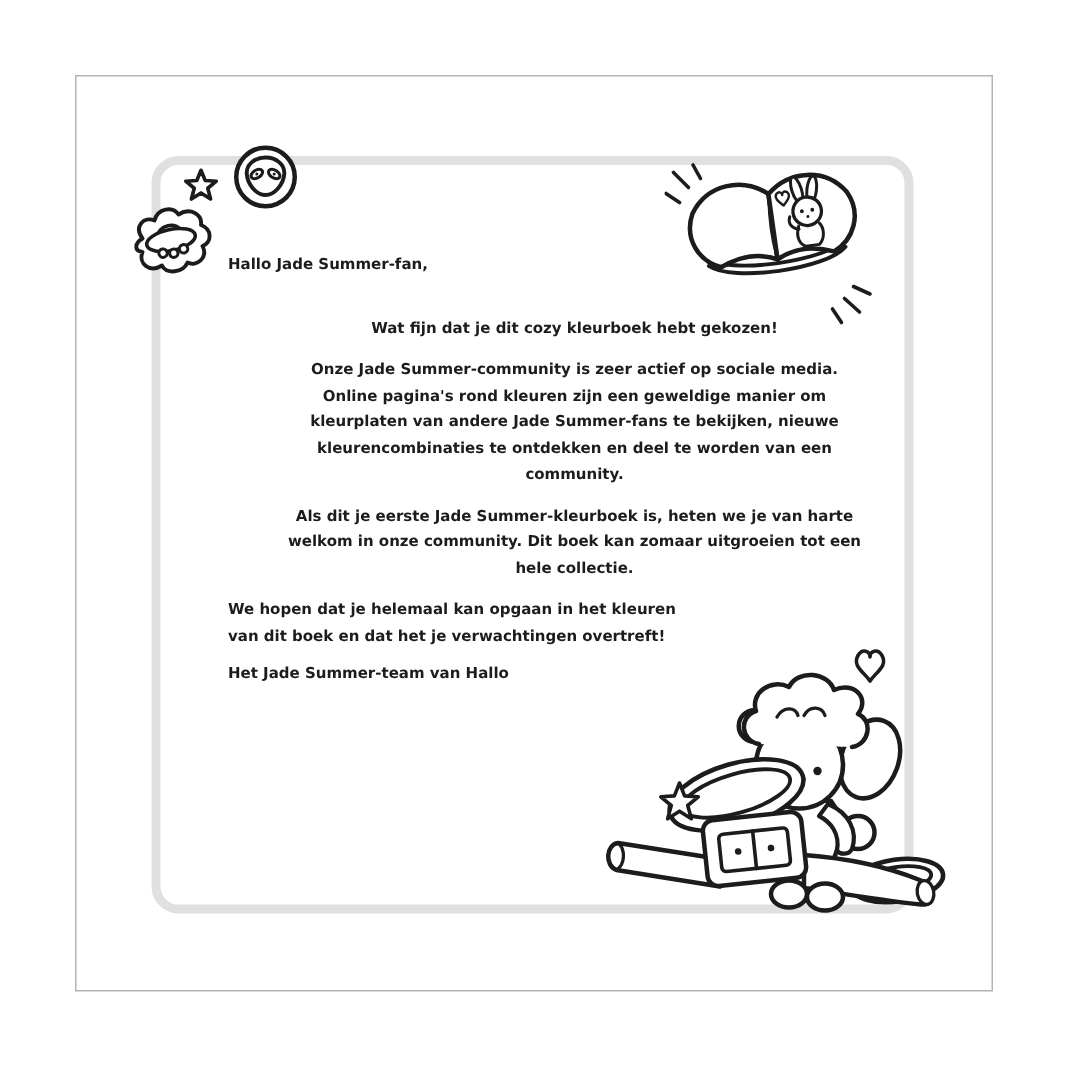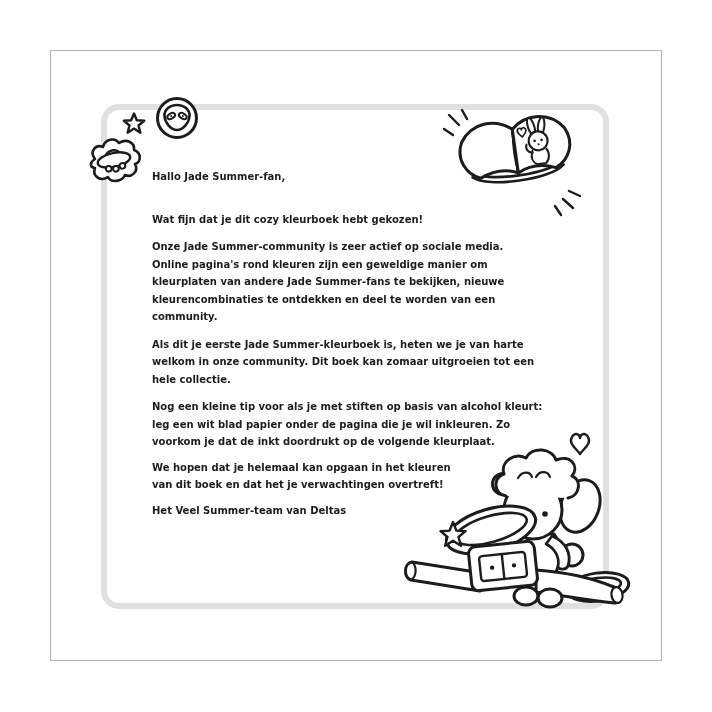--- a/index.html
+++ b/index.html
@@ -15,21 +15,21 @@
   .frame{position:absolute;left:50px;top:53px;width:508px;height:505px;
     border:6px solid var(--frame-border);border-radius:18px;z-index:1;}
   .doodle{position:absolute;z-index:2;color:var(--ink);}
   .doodle svg{display:block;width:100%;height:100%;}
   .letter{position:absolute;left:101px;top:117px;width:462px;z-index:2;
     color:var(--text);font-weight:700;font-size:10px;line-height:17.5px;
     letter-spacing:0;}
   .letter p{margin:0 0 8px 0;}
   .letter p.gap-xl{margin-bottom:25px;}
   .letter p.gap-lg{}
-  .letter p.gap-md{margin-bottom:10px;}
+  .letter p.gap-md{margin-bottom:10px;text-align:center;}
   
   .d-star-tl{left:70px;top:60px;width:26px;height:26px;}
   .d-alien{left:102px;top:45px;width:48px;height:45px;}
   .d-ufo{left:33px;top:83px;width:62px;height:52px;}
   .d-book{left:392px;top:56px;width:142px;height:112px;}
   .d-puppy{left:345px;top:373px;width:272px;height:190px;}
 </style>
 </head>
 <body>
 
@@ -97,23 +97,22 @@
           </g>
         </g>
       </svg>
     </div>
 
     <div class="letter">
       <p class="gap-xl">Hallo Jade Summer-fan,</p>
       <p class="gap-md">Wat fijn dat je dit cozy kleurboek hebt gekozen!</p>
       <p class="gap-md">Onze Jade Summer-community is zeer actief op sociale media.<br>Online pagina's rond kleuren zijn een geweldige manier om<br>kleurplaten van andere Jade Summer-fans te bekijken, nieuwe<br>kleurencombinaties te ontdekken en deel te worden van een<br>community.</p>
       <p class="gap-md">Als dit je eerste Jade Summer-kleurboek is, heten we je van harte<br>welkom in onze community. Dit boek kan zomaar uitgroeien tot een<br>hele collectie.</p>
-      <p>Nog een kleine tip voor als je met stiften op basis van alcohol kleurt:<br>leg een wit blad papier onder de pagina die je wil inkleuren. Zo<br>voorkom je dat de inkt doordrukt op de volgende kleurplaat.</p>
       <p class="gap-lg">We hopen dat je helemaal kan opgaan in het kleuren<br>van dit boek en dat het je verwachtingen overtreft!</p>
-      <p>Het Veel Summer-team van Deltas</p>
+      <p>Het Jade Summer-team van Hallo</p>
     </div>
 
     <div class="doodle d-puppy">
       <svg viewBox="0 0 272 190" fill="none" stroke="currentColor" stroke-linejoin="round" stroke-linecap="round">
 
         <circle cx="176" cy="131" r="11" stroke-width="3" fill="#ffffff"></circle>
         <ellipse cx="184" cy="82" rx="19" ry="27" transform="rotate(20 184 82)" stroke-width="3" fill="#ffffff"></ellipse>
         <circle cx="107" cy="60" r="10.5" stroke-width="3" fill="#ffffff"></circle>
 
         <path d="M118 108 C112 128 116 148 124 156 L158 152 C166 138 166 120 158 110 Z" stroke-width="3" fill="#ffffff"></path>

